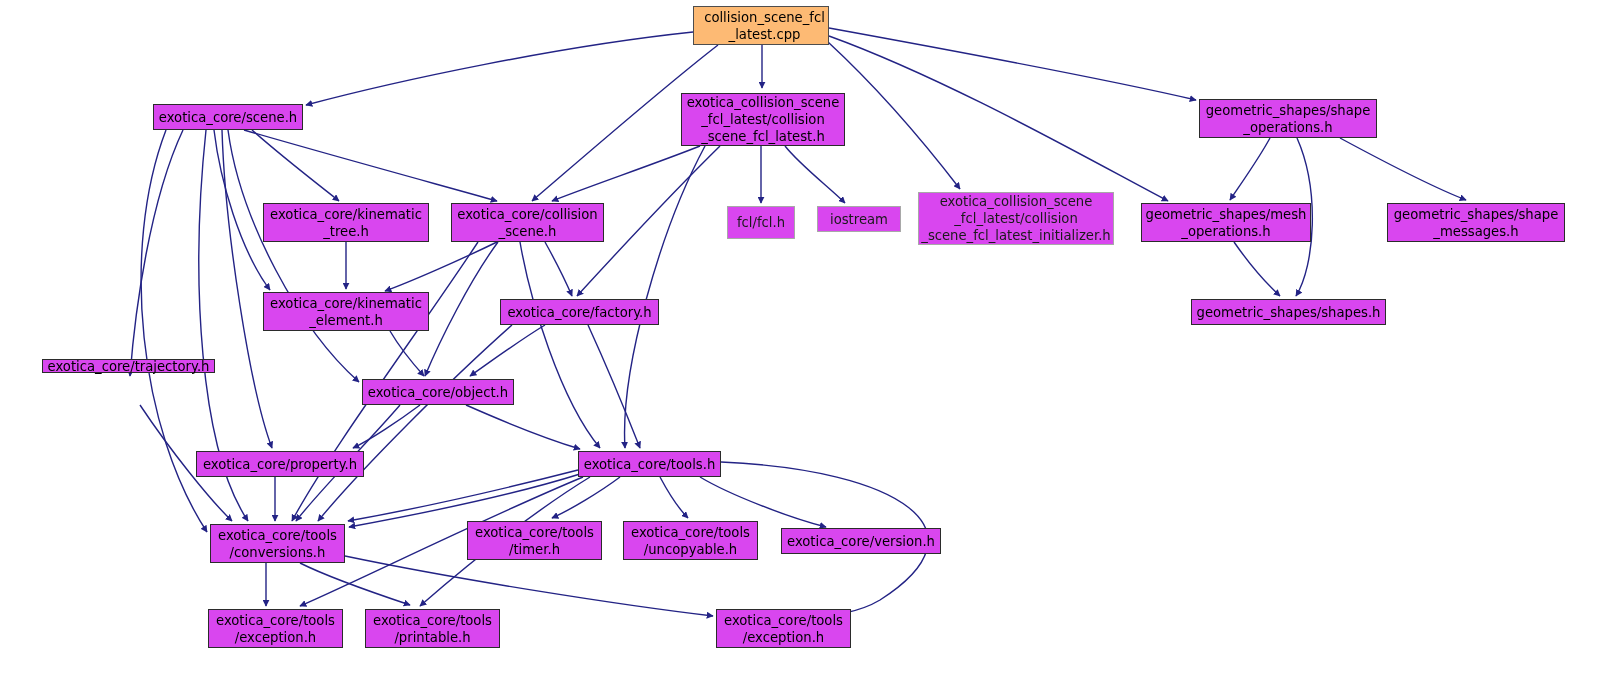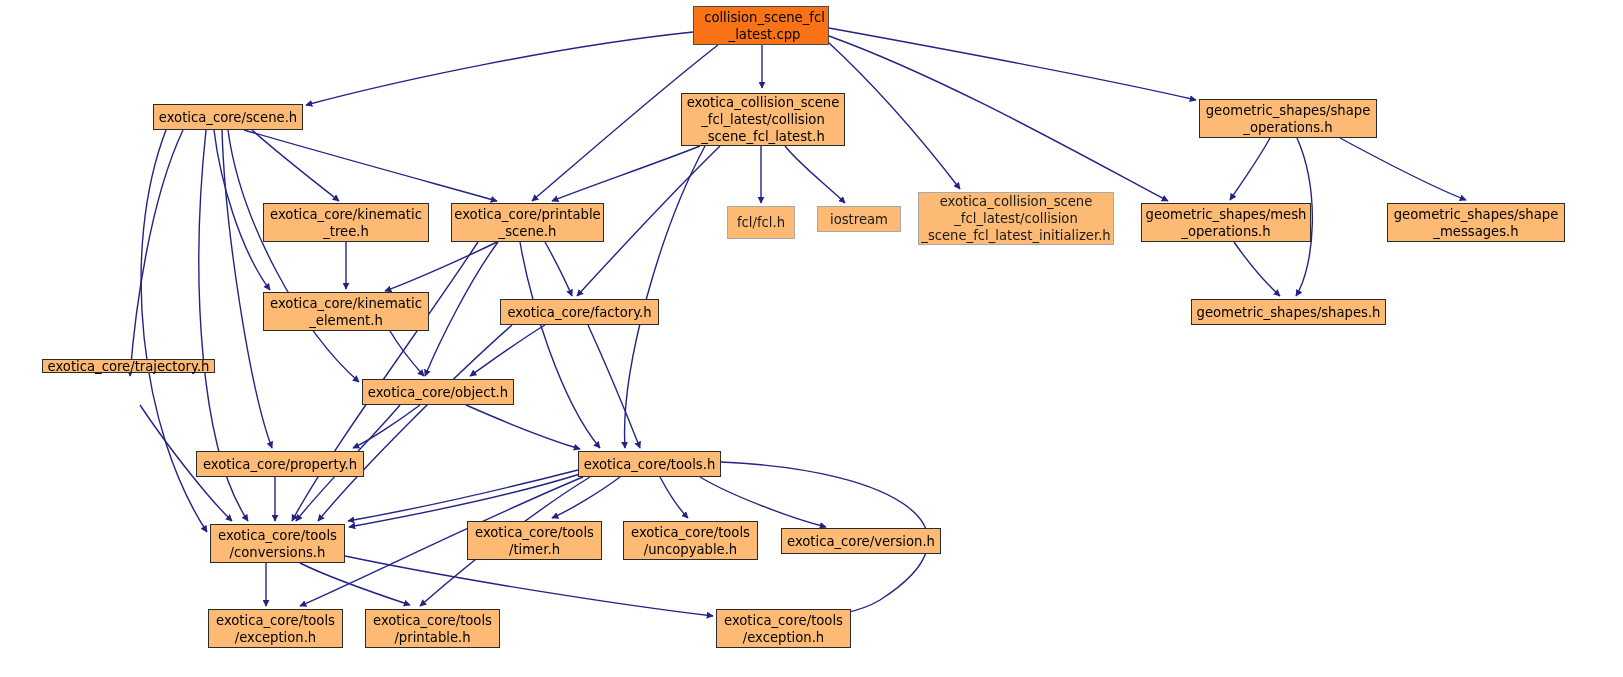--- a/index.html
+++ b/index.html
@@ -2,24 +2,24 @@
 <html><head>
 <meta charset="utf-8">
 <style>
   html,body{margin:0;padding:0;background:#ffffff;}
   body{width:1623px;height:677px;overflow:hidden;
        font-family:"DejaVu Sans","Liberation Sans",sans-serif;}
   #graph-root{position:relative;width:1623px;height:677px;}
   svg#edges{position:absolute;left:0;top:0;width:1623px;height:677px;}
   .node{position:absolute;box-sizing:border-box;display:flex;
         align-items:center;justify-content:center;text-align:center;
-        background:#fdba74;border:1px solid #2b2b2b;
+        background:#d946ef;border:1px solid #2b2b2b;
         font-size:13.2px;line-height:17px;color:#000000;
         white-space:pre;padding:0 5px;}
-  .node.root{background:#f97316;border:1px solid #4d4d4d;padding-left:12px;}
+  .node.root{background:#fdba74;border:1px solid #4d4d4d;padding-left:12px;}
   .node.ext{border:1px solid #a8a8a8;color:#1a1a1a;}
   .node-label{pointer-events:none;}
 </style>
 </head>
 <body>
 
 <div id="graph-root">
   <svg id="edges" viewBox="0 0 1623 677" preserveAspectRatio="none">
     <defs>
       <marker id="arrow" viewBox="0 0 10 10" refX="9" refY="5" markerWidth="5" markerHeight="5" orient="auto-start-reverse">
@@ -82,21 +82,21 @@
       <div class="node root" style="left: 693px; top: 6px; width: 136px; height: 39px;"><span class="node-label">collision_scene_fcl
 _latest.cpp</span></div>
       <div class="node" style="left: 153px; top: 104px; width: 150px; height: 26px;"><span class="node-label">exotica_core/scene.h</span></div>
       <div class="node" style="left: 681px; top: 93px; width: 164px; height: 53px;"><span class="node-label">exotica_collision_scene
 _fcl_latest/collision
 _scene_fcl_latest.h</span></div>
       <div class="node" style="left: 1199px; top: 99px; width: 178px; height: 39px;"><span class="node-label">geometric_shapes/shape
 _operations.h</span></div>
       <div class="node" style="left: 263px; top: 203px; width: 166px; height: 39px;"><span class="node-label">exotica_core/kinematic
 _tree.h</span></div>
-      <div class="node" style="left: 451px; top: 203px; width: 153px; height: 39px;"><span class="node-label">exotica_core/printable
+      <div class="node" style="left: 451px; top: 203px; width: 153px; height: 39px;"><span class="node-label">exotica_core/collision
 _scene.h</span></div>
       <div class="node ext" style="left: 727px; top: 206px; width: 68px; height: 33px;"><span class="node-label">fcl/fcl.h</span></div>
       <div class="node ext" style="left: 817px; top: 206px; width: 84px; height: 26px;"><span class="node-label">iostream</span></div>
       <div class="node ext" style="left: 918px; top: 192px; width: 196px; height: 53px;"><span class="node-label">exotica_collision_scene
 _fcl_latest/collision
 _scene_fcl_latest_initializer.h</span></div>
       <div class="node" style="left: 1141px; top: 203px; width: 170px; height: 39px;"><span class="node-label">geometric_shapes/mesh
 _operations.h</span></div>
       <div class="node" style="left: 1387px; top: 203px; width: 178px; height: 39px;"><span class="node-label">geometric_shapes/shape
 _messages.h</span></div>

